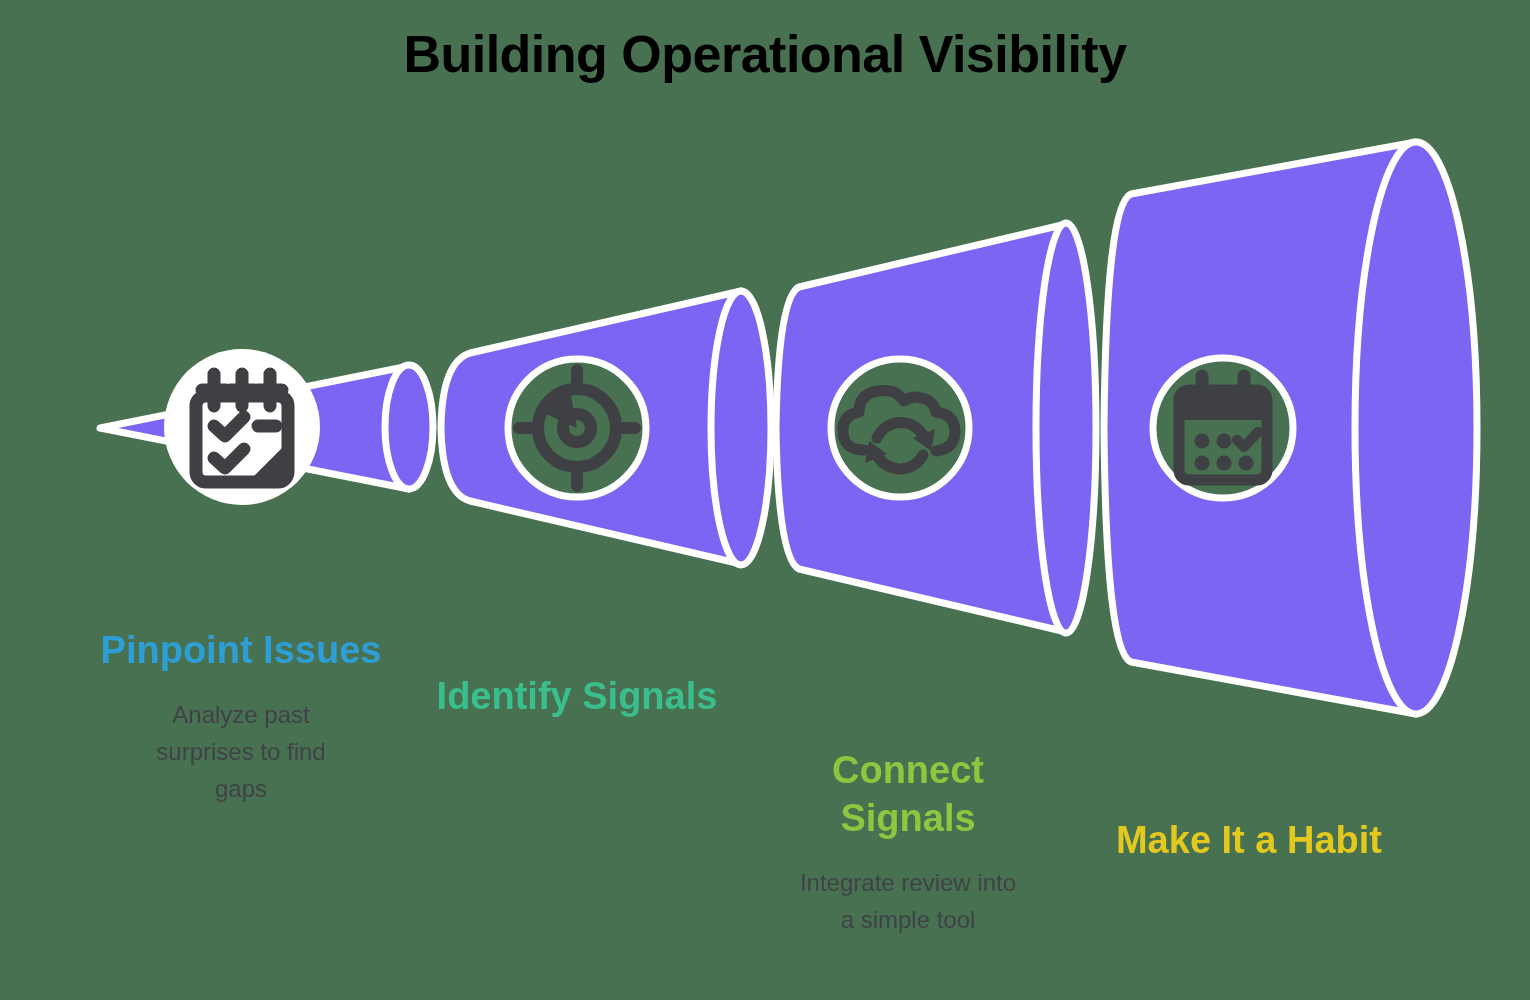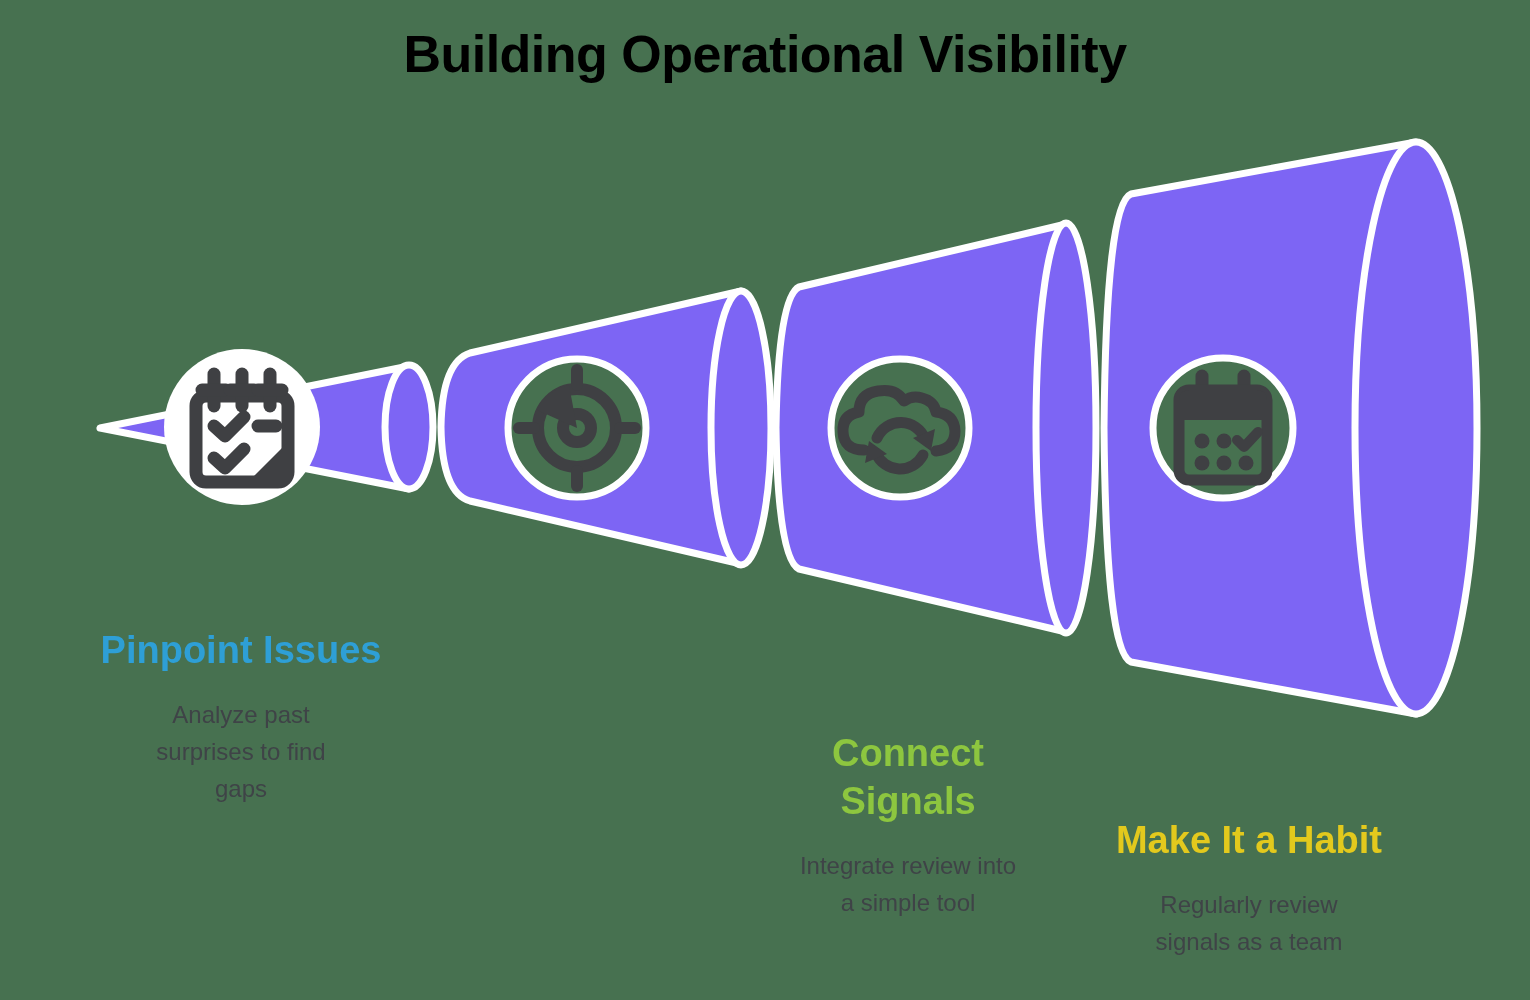--- a/index.html
+++ b/index.html
@@ -20,21 +20,21 @@
   .step { position:absolute; text-align:center; }
   .step .heading {
     font-size:38px; font-weight:bold; line-height:48px;
     margin:0 0 22px 0; white-space:pre-line;
   }
   .step .desc {
     font-size:24px; line-height:37px; color:#3F4347; white-space:pre-line;
   }
   .step1 { left:81px;   top:602px; width:320px;margin-top:24px; }
   .step2 { left:417px;  top:672px; width:320px; }
-  .step3 { left:748px;  top:729px; width:320px; }
+  .step3 { left:748px;  top:746px; width:320px; }
   .step4 { left:1089px; top:816px; width:320px; }
 </style>
 </head>
 <body>
 
 <div class="canvas">
 
   <svg class="funnel-svg" width="1530" height="1000" viewBox="0 0 1530 1000">
 
     <g fill="#7D65F4" stroke="#FFFFFF" stroke-width="7" stroke-linejoin="round">
@@ -105,28 +105,27 @@
   <div class="title">Building Operational Visibility</div>
 
   <div class="step step1">
     <div class="heading" style="color: rgb(46, 159, 214);">Pinpoint Issues</div>
     <div class="desc">Analyze past
 surprises to find
 gaps</div>
   </div>
 
   <div class="step step2">
+    <div class="heading" style="color: rgb(59, 190, 141);">Identify Signals</div>
   </div>
 
   <div class="step step3">
     <div class="heading" style="color: rgb(141, 198, 63);">Connect
 Signals</div>
     <div class="desc">Integrate review into
 a simple tool</div>
   </div>
 
   <div class="step step4">
     <div class="heading" style="color: rgb(227, 201, 29);">Make It a Habit</div>
-    <div class="desc">Regularly review
-signals as a team</div>
   </div>
 
 </div>
 
 </body></html>

